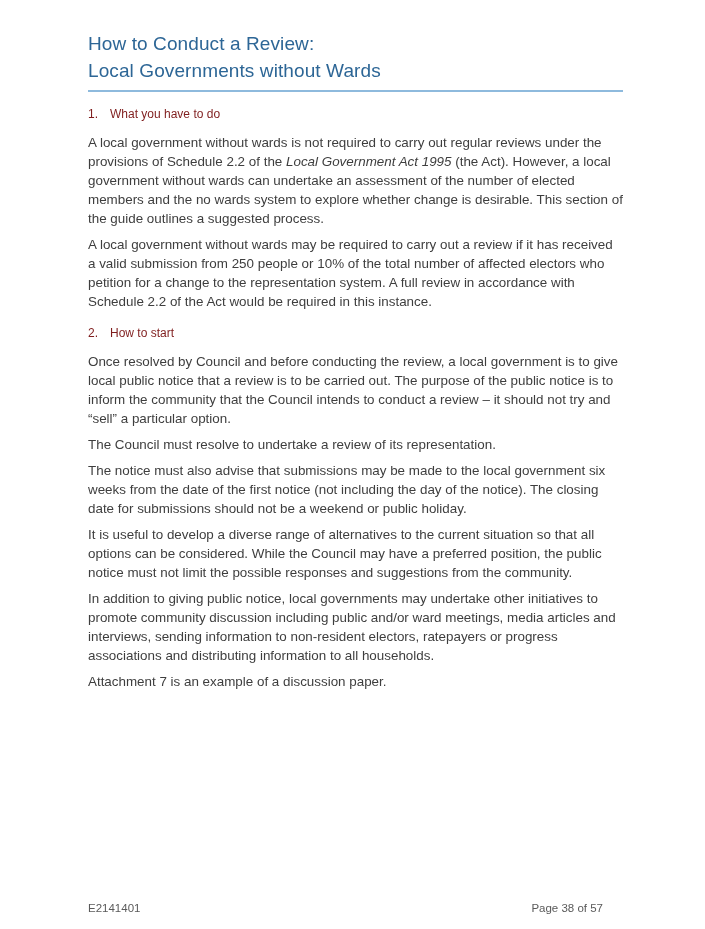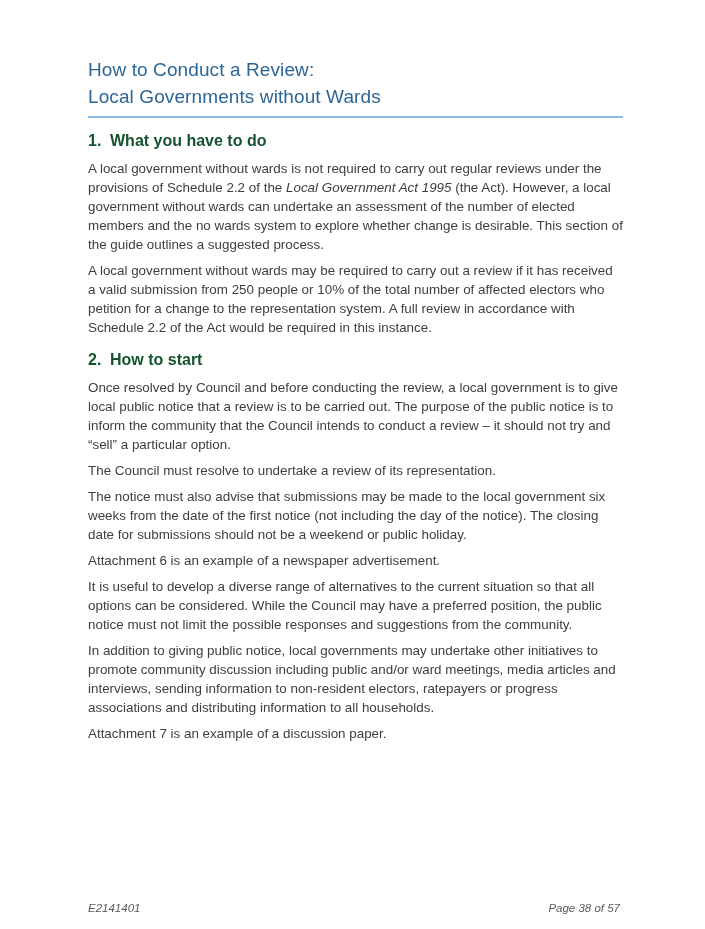--- a/index.html
+++ b/index.html
@@ -12,72 +12,71 @@
     height: 929px;
     position: relative;
     font-family: "Liberation Sans", "DejaVu Sans", sans-serif;
     overflow: hidden;
   }
   .page {
     position: absolute;
     inset: 0;
     background: #ffffff;
     box-sizing: border-box;
-    padding: 56px 82px 0 88px;
+    padding: 30px 82px 0 88px;
   }
   
   .doc-title {
     margin: 0;
     font-size: 19px;
     line-height: 27px;
     font-weight: normal;
     color: #2d6696;
     letter-spacing: 0.1px;
   }
   .doc-title .t-line { display: block; }
   .doc-title strong { font-weight: normal; color: #2d6696; }
   .title-rule {
     height: 0;
     border: none;
     border-top: 2px solid #8ebadd;
     margin: 6px 0 0 0;
   }
   
   .sec-heading {
-    font-size: 16px;
+    font-size: 12px;
     line-height: 19px;
-    font-weight: bold;
-    color: #14532d;
+    font-weight: normal;
+    color: #7f1d1d;
     margin: 13px 0 9px 0;
   }
   .sec-heading .h-num {
     display: inline-block;
     min-width: 22px;
   }
   
   .body-para {
     font-size: 13.4px;
     line-height: 19px;
     color: #3e3e3e;
     margin: 0 0 7px 0;
     text-align: left;
   }
   .body-para em { }
   
   .page-footer {
     position: absolute;
     left: 88px;
-    right: 85px;
+    right: 102px;
     bottom: 14px;
     display: flex;
     justify-content: space-between;
     font-size: 11.5px;
     line-height: 14px;
     color: #5a5a5a;
-    font-style: italic;
   }
 </style>
 </head>
 <body>
 
 <div class="page">
 
   <header>
     <h1 class="doc-title">
       <span class="t-line">How to Conduct a Review:</span>
@@ -93,21 +92,20 @@
 
     <p class="body-para">A local government without wards may be required to carry out a review if it has received a valid submission from 250 people or 10% of the total number of affected electors who petition for a change to the representation system. A full review in accordance with Schedule 2.2 of the Act would be required in this instance.</p>
   </section>
 
   <section>
     <h2 class="sec-heading"><span class="h-num">2.</span><span class="h-text">How to start</span></h2>
 
     <p class="body-para">Once resolved by Council and before conducting the review, a local government is to give local public notice that a review is to be carried out. The purpose of the public notice is to inform the community that the Council intends to conduct a review – it should not try and “sell” a particular option.</p>
     <p class="body-para">The Council must resolve to undertake a review of its representation.</p>
     <p class="body-para">The notice must also advise that submissions may be made to the local government six weeks from the date of the first notice (not including the day of the notice). The closing date for submissions should not be a weekend or public holiday.</p>
-    <p class="body-para">Attachment 6 is an example of a newspaper advertisement.</p>
     <p class="body-para">It is useful to develop a diverse range of alternatives to the current situation so that all options can be considered. While the Council may have a preferred position, the public notice must not limit the possible responses and suggestions from the community.</p>
     <p class="body-para">In addition to giving public notice, local governments may undertake other initiatives to promote community discussion including public and/or ward meetings, media articles and interviews, sending information to non-resident electors, ratepayers or progress associations and distributing information to all households.</p>
     <p class="body-para">Attachment 7 is an example of a discussion paper.</p>
   </section>
 
   <footer class="page-footer">
     <span class="footer-left">E2141401</span>
     <span class="footer-right">Page 38 of 57</span>
   </footer>
 

